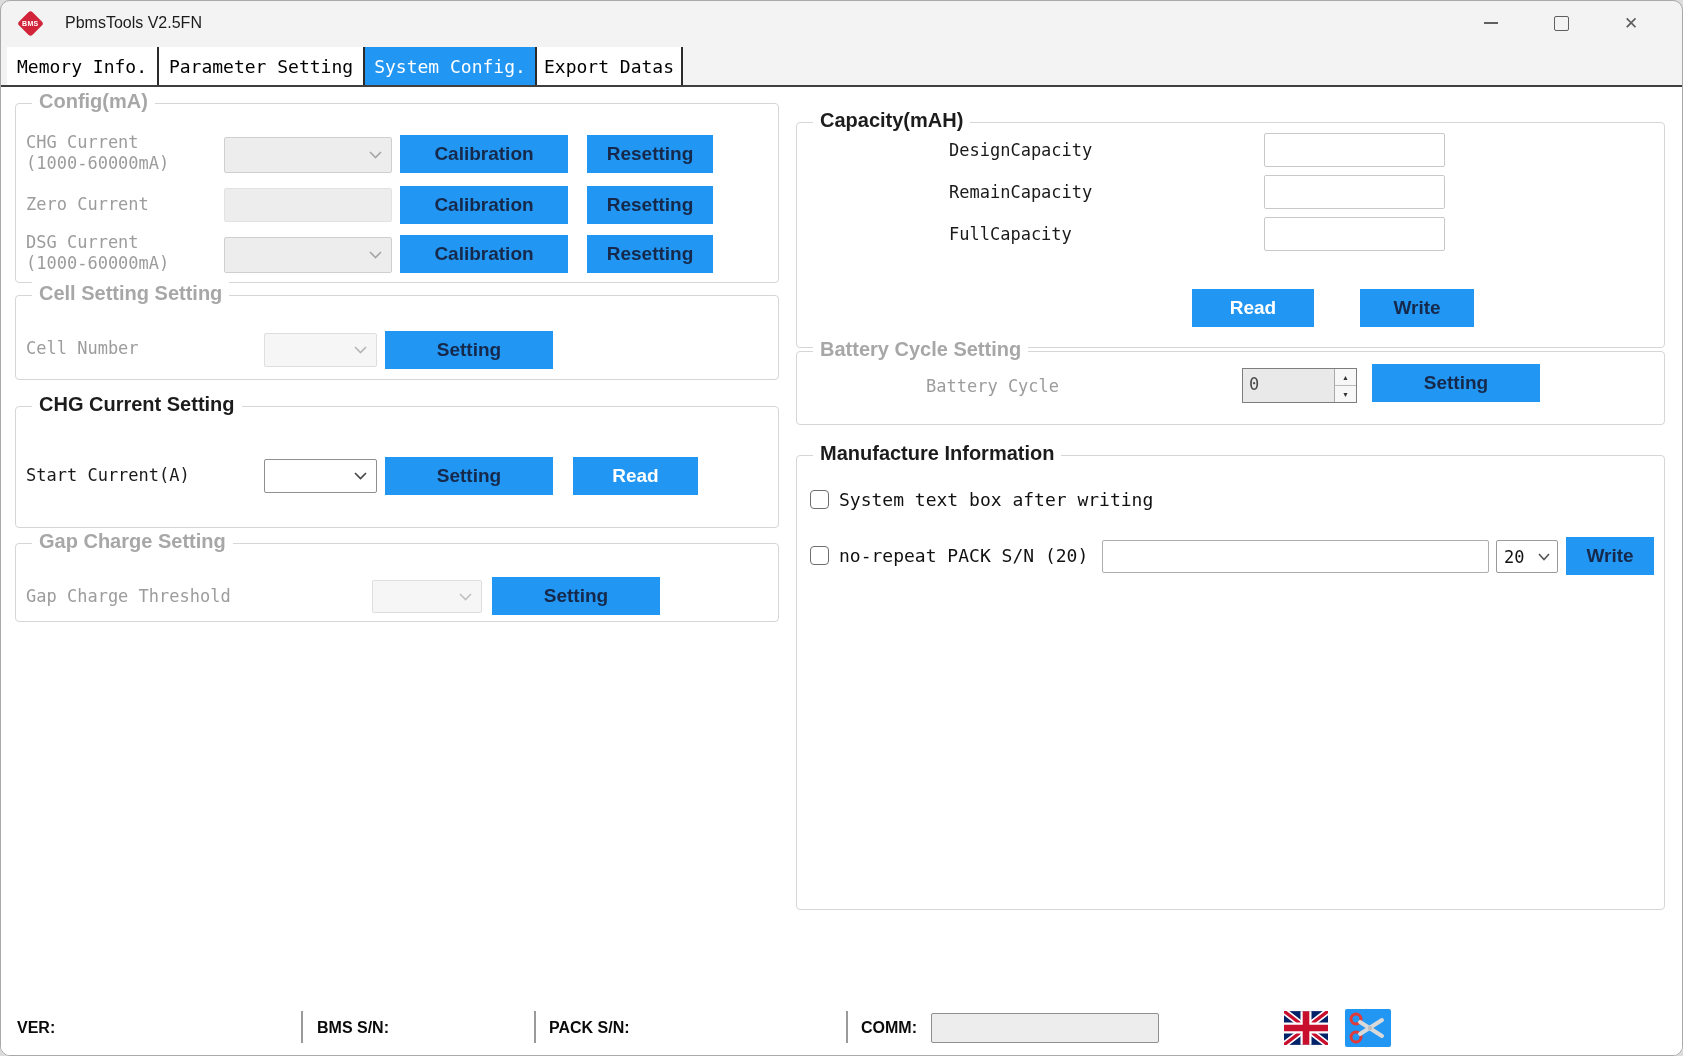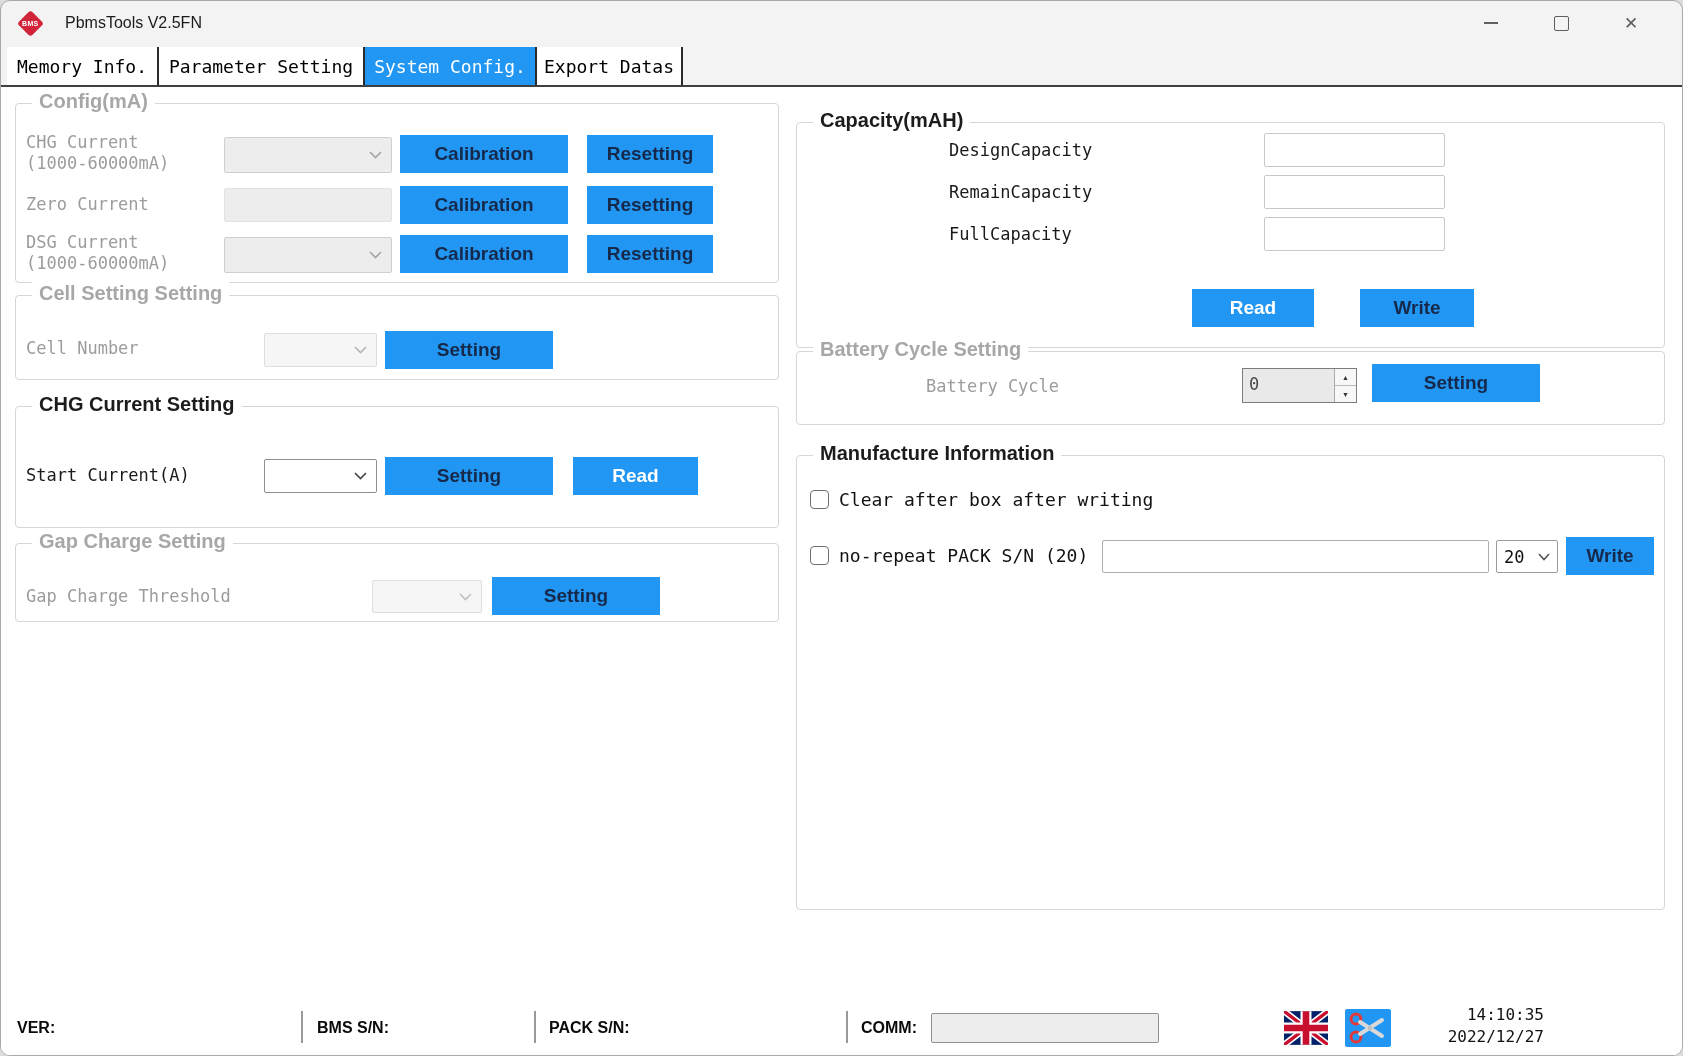--- a/index.html
+++ b/index.html
@@ -181,21 +181,21 @@
           <div class="spin-btn up">▲</div>
           <div class="spin-btn">▼</div>
         </div>
       </div>
       <button class="btn" style="left:575px;top:12px;width:168px;height:38px;">Setting</button>
     </div>
 
     <div class="groupbox" style="left:795px;top:368px;width:867px;height:453px;">
       <span class="gb-title">Manufacture Information</span>
       <div class="checkbox" style="left:13px;top:34px;"></div>
-      <div class="cblabel" style="left:42px;top:33px;">Clear after box after writing</div>
+      <div class="cblabel" style="left:42px;top:33px;">System text box after writing</div>
       <div class="checkbox" style="left:13px;top:90px;"></div>
       <div class="cblabel" style="left:42px;top:89px;">no-repeat PACK S/N (20)</div>
       <input class="tb" style="left: 305px; top: 84px; width: 387px; height: 33px; border-color: rgb(173, 173, 173);" value="">
       <div class="mini-select" style="left:699px;top:84px;width:62px;height:33px;">
         <span>20</span>
         <svg width="12" height="8">
             <polyline points="1,1 6,6.5 11,1" fill="none" stroke="#555" stroke-width="1.6"></polyline>
           </svg>
       </div>
       <button class="btn" style="left:769px;top:81px;width:88px;height:38px;">Write</button>
@@ -225,19 +225,15 @@
     <div class="iconbtn" style="left:1344px;top:10px;width:46px;height:38px;background:#2196f3;border-radius:2px;">
       <svg width="46" height="38" viewBox="0 0 46 38">
         <circle cx="11" cy="10" r="5" fill="none" stroke="#e23a3a" stroke-width="3"></circle>
         <circle cx="11" cy="28" r="5" fill="none" stroke="#e23a3a" stroke-width="3"></circle>
         <line x1="15" y1="13" x2="37" y2="27" stroke="#d9d9d9" stroke-width="4" stroke-linecap="round"></line>
         <line x1="15" y1="25" x2="37" y2="11" stroke="#d9d9d9" stroke-width="4" stroke-linecap="round"></line>
         <circle cx="25" cy="19" r="2.2" fill="#bfbfbf"></circle>
       </svg>
     </div>
 
-    <div class="timeblock" style="left:1380px;top:5px;width:163px;">
-      <div>14:10:35</div>
-      <div>2022/12/27</div>
-    </div>
   </div>
 
 </div>
 
 </body></html>

